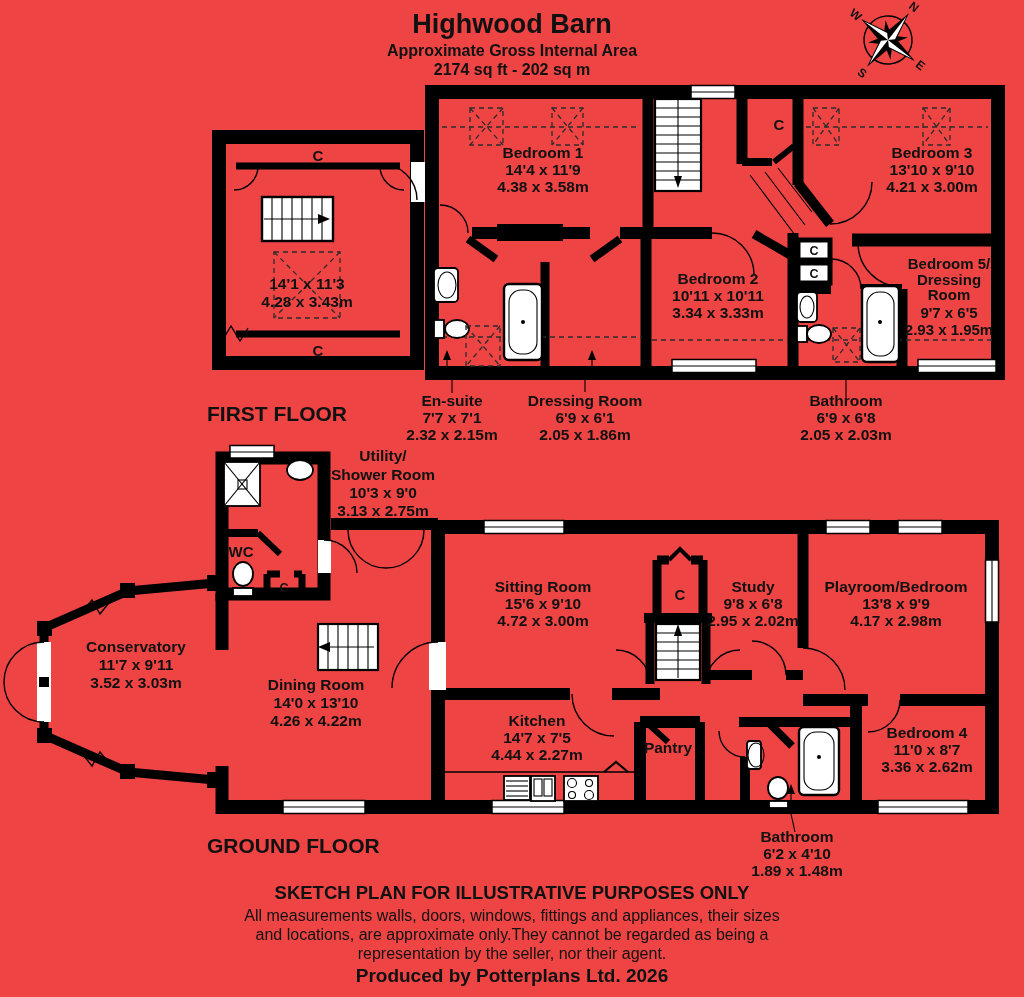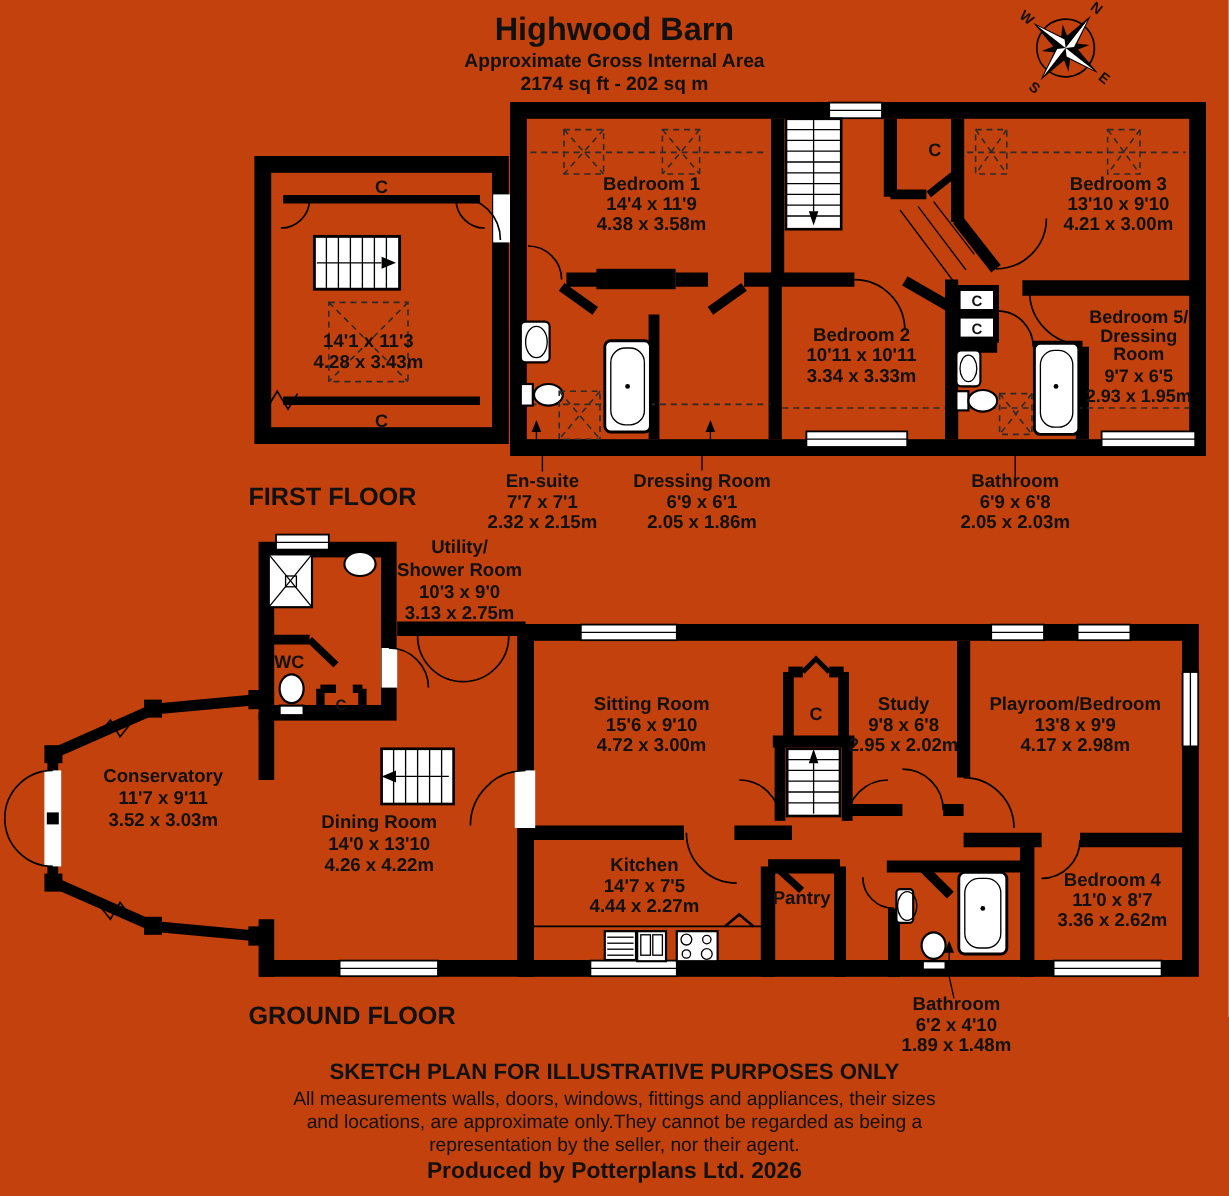--- a/index.html
+++ b/index.html
@@ -1,16 +1,16 @@
 <!DOCTYPE html>
 <html><head>
 <meta charset="utf-8">
 <style>
   html,body{margin:0;padding:0;background:#ffffff;}
-  #page{position:relative;width:1024px;height:997px;background:#c2410c;overflow:hidden;}
+  #page{position:relative;width:1024px;height:997px;background:#ef4444;overflow:hidden;}
   svg{display:block;}
   .w14{stroke:#000;stroke-width:14;fill:none;}
   .w13{stroke:#000;stroke-width:13;fill:none;}
   .w12{stroke:#000;stroke-width:12;fill:none;}
   .w11{stroke:#000;stroke-width:11;fill:none;}
   .w10{stroke:#000;stroke-width:10;fill:none;}
   .w9{stroke:#000;stroke-width:9;fill:none;}
   .w8{stroke:#000;stroke-width:8;fill:none;}
   .w7{stroke:#000;stroke-width:7;fill:none;}
   .w6{stroke:#000;stroke-width:6;fill:none;}

